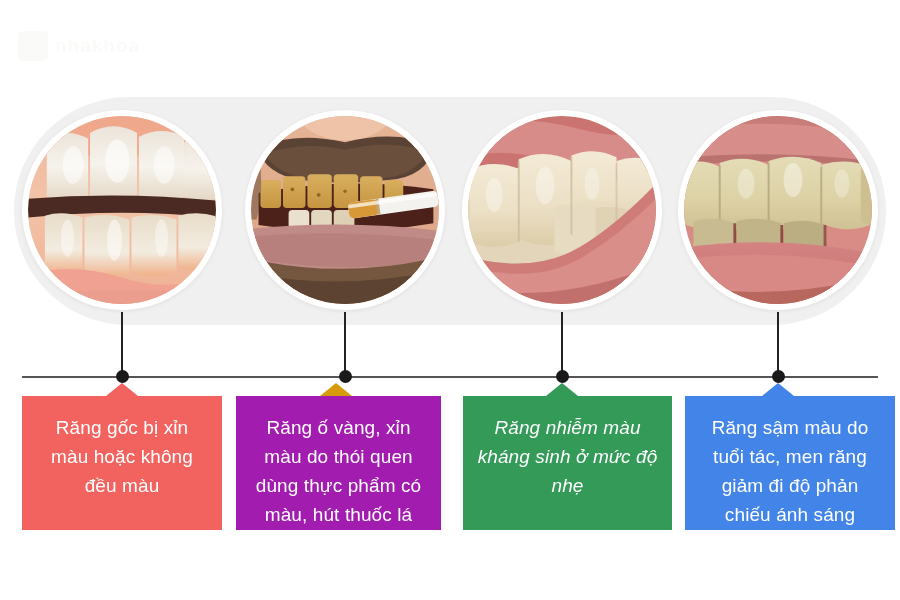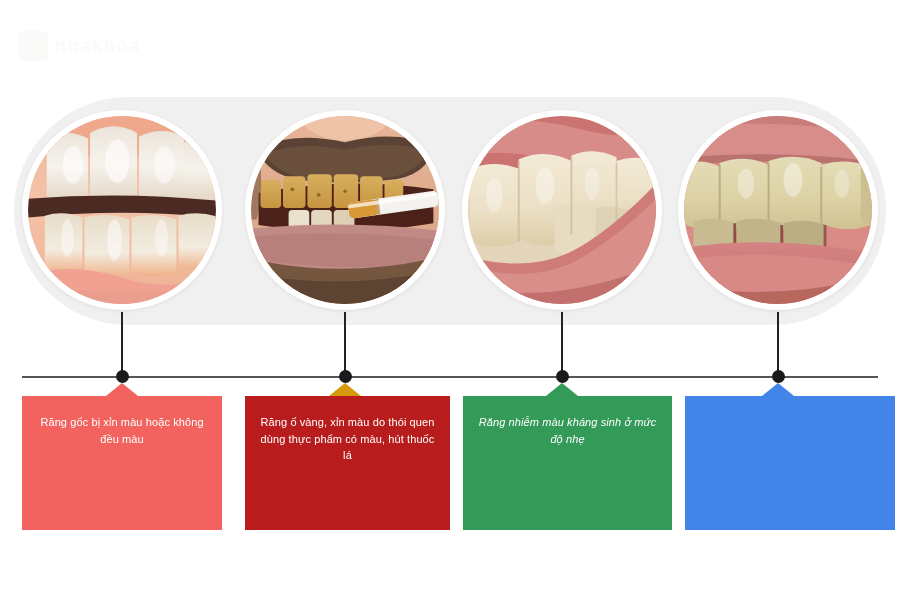--- a/index.html
+++ b/index.html
@@ -108,21 +108,21 @@
 
   
   .caption-box {
     position: absolute;
     top: 396px;
     height: 134px;
     box-sizing: border-box;
     padding: 18px 14px 7px 14px;
     text-align: center;
     color: #ffffff;
-    font-size: 11px;
+    font-size: 19px;
     line-height: 1.52;
     letter-spacing: 0.1px;
   }
   .caption-box .arrow {
     position: absolute;
     top: -13px;
     width: 0;
     height: 0;
     border-left: 16px solid transparent;
     border-right: 16px solid transparent;
@@ -351,25 +351,26 @@
 <div class="axis-dot" style="left:115.5px;"></div>
 <div class="axis-dot" style="left:338.5px;"></div>
 <div class="axis-dot" style="left:555.5px;"></div>
 <div class="axis-dot" style="left:771.5px;"></div>
 
 <div class="caption-box" style="left:22px;width:200px;background:#f2635f;">
   <div class="arrow" style="left:84px;border-bottom:13px solid #f2635f;"></div>
   <div class="caption-text">Răng gốc bị xỉn màu hoặc không đều màu</div>
 </div>
 
-<div class="caption-box" style="left:245px;width:205px;background:#b91c1c;">
+<div class="caption-box" style="left:236px;width:205px;background:#a21caf;">
   <div class="arrow" style="left:84px;border-bottom:13px solid #d79a0c;"></div>
   <div class="caption-text">Răng ố vàng, xỉn màu do thói quen dùng thực phẩm có màu, hút thuốc lá</div>
 </div>
 
 <div class="caption-box" style="left:463px;width:209px;background:#339a57;font-style:italic;">
   <div class="arrow" style="left:83px;border-bottom:13px solid #339a57;"></div>
   <div class="caption-text">Răng nhiễm màu kháng sinh ở mức độ nhẹ</div>
 </div>
 
 <div class="caption-box" style="left:685px;width:210px;background:#4284e8;">
   <div class="arrow" style="left:77px;border-bottom:13px solid #4284e8;"></div>
+  <div class="caption-text">Răng sậm màu do tuổi tác, men răng giảm đi độ phản chiếu ánh sáng</div>
 </div>
 
 </body></html>

